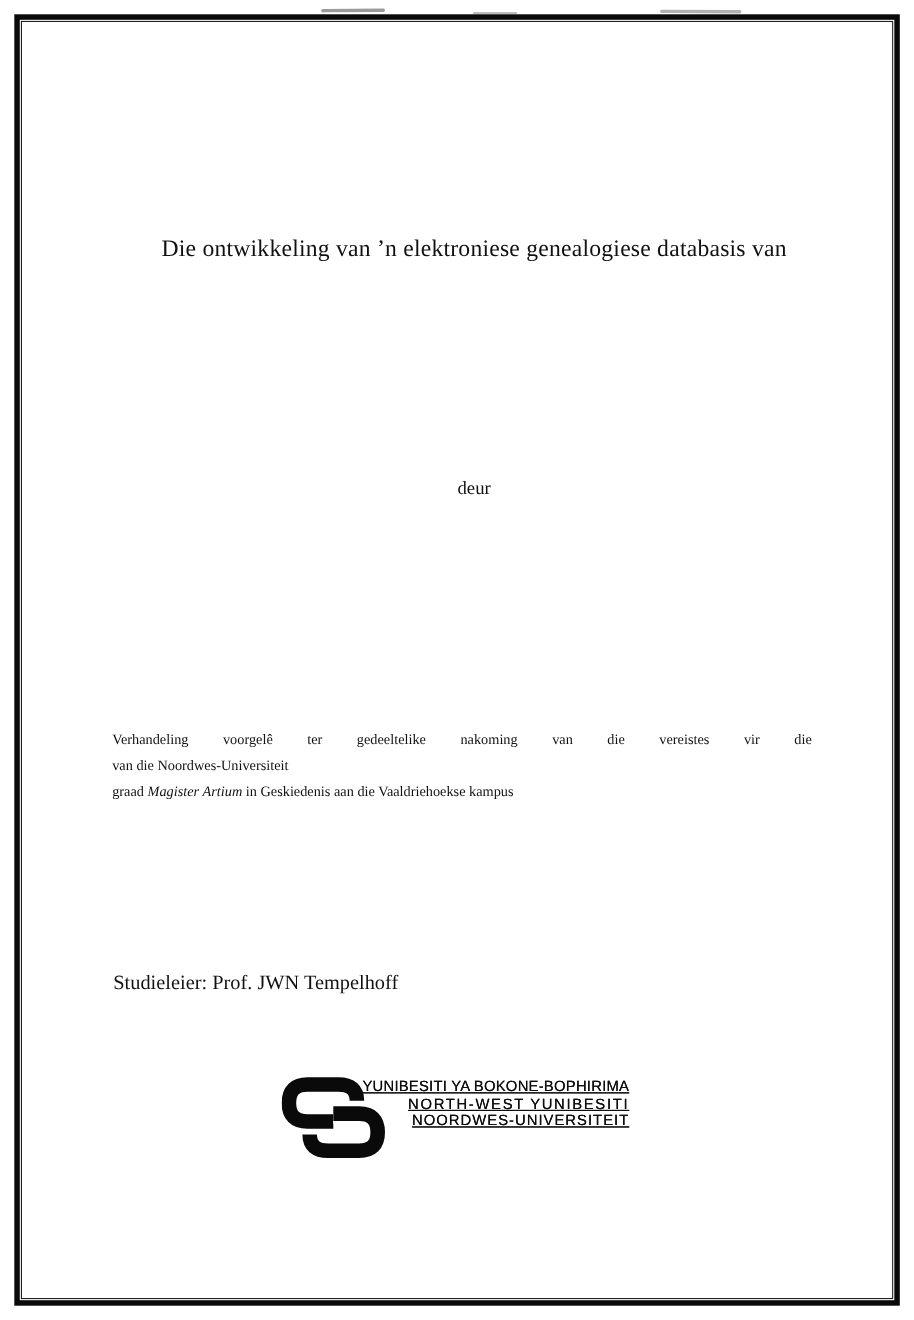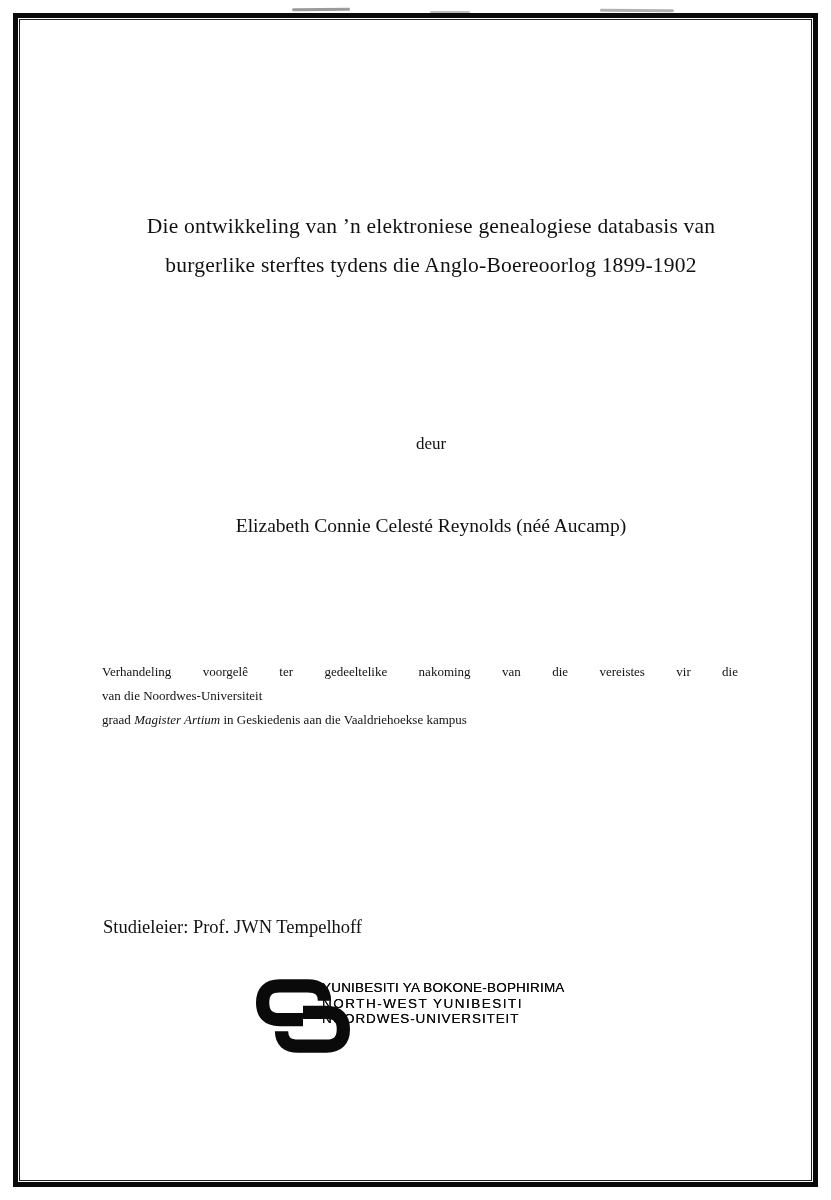--- a/index.html
+++ b/index.html
@@ -34,61 +34,60 @@
 
   .statement{
     position:absolute; left:102px; top:660px; width:636px;
     font-size:13px; line-height:24px;
   }
   .statement .just{text-align:justify; text-align-last:justify;}
   .ital{font-style:italic;}
 
   .supervisor-block{
     position:absolute; left:103px; top:880px;
-    font-size:18.5px; line-height:28px;margin-top:33px;
+    font-size:18.5px; line-height:28px;
   }
 
   .logo{
     position:absolute; left:256px; top:978px; width:330px; height:80px;
   }
   .logo-mark{position:absolute; left:0; top:0;}
   .logo-text{
     position:absolute; left:66px; top:2px; width:250px;
-    text-align:left;
+    text-align:right;
     font-family:"Liberation Sans", sans-serif;
     font-size:13.5px; line-height:15.5px;
     color:#0d0d0d;
     text-shadow:0 0 .5px #0d0d0d;
     white-space:nowrap;
+    text-decoration:underline;
   }
   .logo-text .l1{letter-spacing:.2px;}
   .logo-text .l2{letter-spacing:1.5px;}
   .logo-text .l3{letter-spacing:.9px;}
 </style>
 </head>
 <body>
 
 <div class="page">
 
   <div class="frame">
     <div class="frame-inner"></div>
   </div>
 
   <div class="smudge s1"></div>
   <div class="smudge s2"></div>
   <div class="smudge s3"></div>
 
   <div class="centered title-block">
     <div>Die ontwikkeling van ’n elektroniese genealogiese databasis van</div>
-    <div>burgerlike sterftes tydens die Anglo-Boereoorlog 1899-1902</div>
   </div>
 
   <div class="centered byline-label">deur</div>
 
-  <div class="centered author">Elizabeth Connie Celesté Reynolds (néé Aucamp)</div>
 
   <div class="statement">
     <div class="just">Verhandeling voorgelê ter gedeeltelike nakoming van die vereistes vir die</div>
     <div>van die Noordwes-Universiteit</div>
     <div><span>graad </span><span class="ital">Magister Artium</span><span> in Geskiedenis aan die Vaaldriehoekse kampus</span></div>
   </div>
 
   <div class="supervisor-block">
     <div>Studieleier: Prof. JWN Tempelhoff</div>
   </div>

